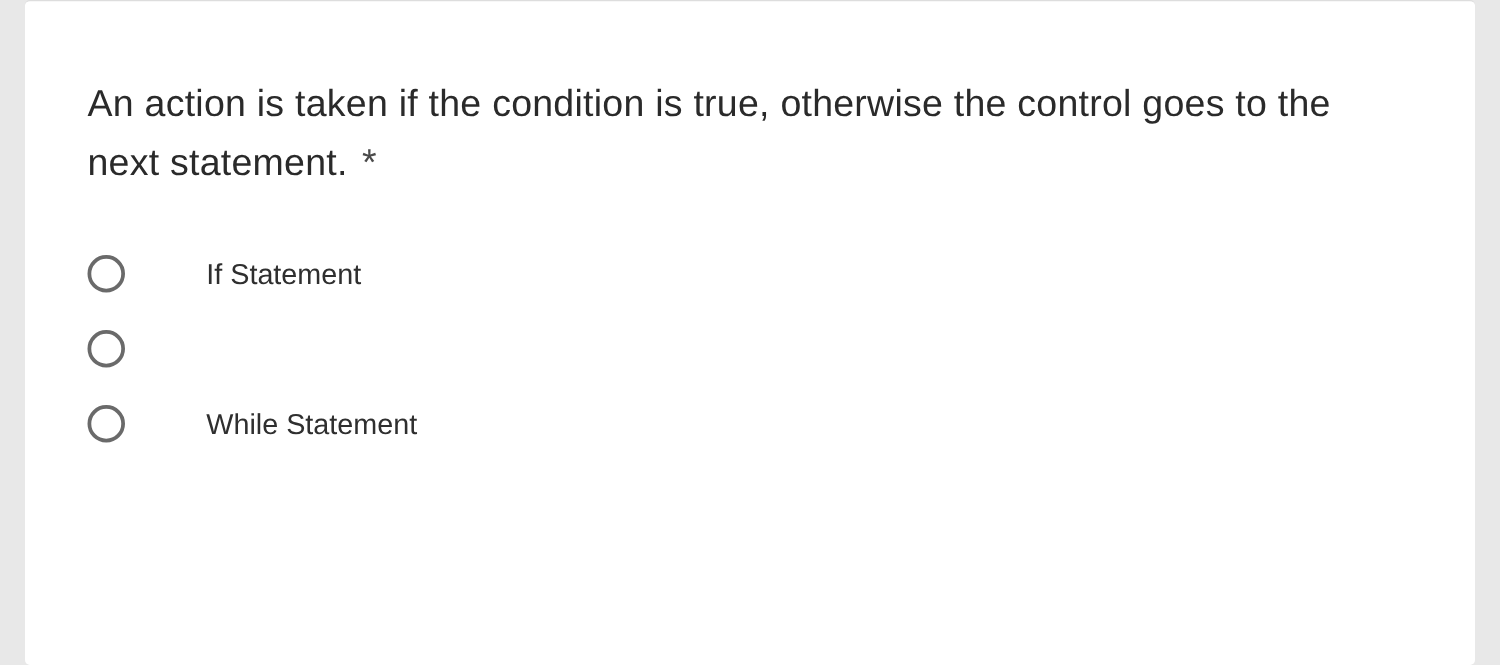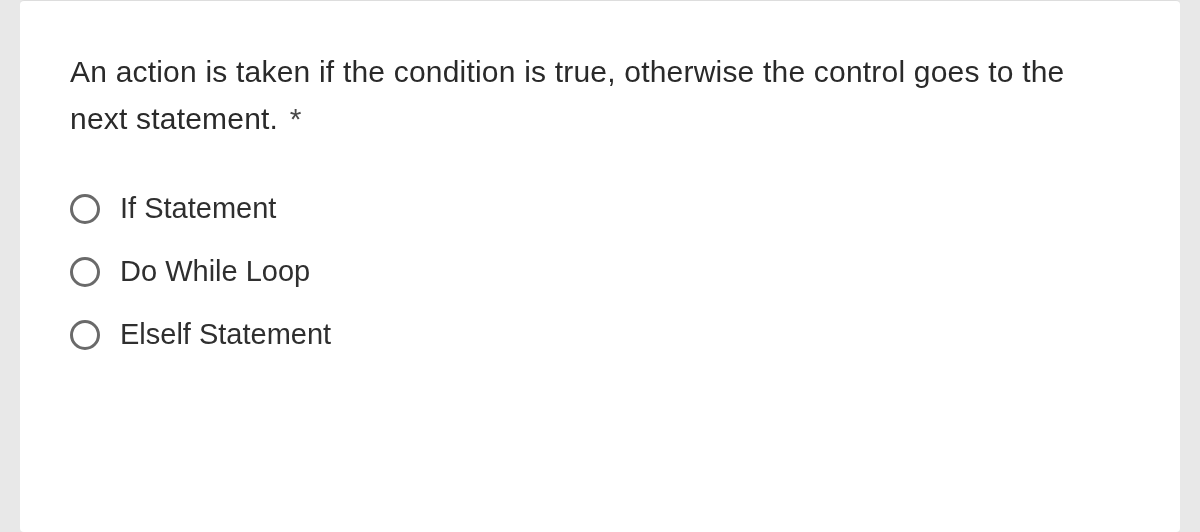--- a/index.html
+++ b/index.html
@@ -10,21 +10,21 @@
     body {
       font-family: Arial, Helvetica, sans-serif;
       background: #e8e8e8;
       width: 1200px;
       height: 532px;
       overflow: hidden;
     }
     .card {
       background: #ffffff;
       margin: 0 20px;
-      padding: 48px 50px 40px 50px;
+      padding: 60px 50px 40px 50px;
       border-radius: 4px;
       border-top: 1px solid #ddd;
       min-height: 532px;
     }
     .question-text {
       font-size: 30px;
       color: #2a2a2a;
       line-height: 1.55;
       margin-bottom: 50px;
       letter-spacing: 0.2px;
@@ -46,39 +46,39 @@
     }
     .radio-circle {
       width: 30px;
       height: 30px;
       border: 3px solid #6a6a6a;
       border-radius: 50%;
       flex-shrink: 0;
       background: #fff;
     }
     .option-label {
-      font-size: 29px;
+      font-size: 23px;
       color: #2f2f2f;
+      margin-left: 45px;
     }
   </style>
 </head>
 <body>
 
 <div class="card">
   <div class="question-text">
     <span>An action is taken if the condition is true, otherwise the control goes to the next statement.</span>
     <span class="required-mark">*</span>
   </div>
   <div class="options">
     <div class="option">
       <span class="radio-circle"></span>
       <span class="option-label">If Statement</span>
     </div>
     <div class="option">
       <span class="radio-circle"></span>
-      <span class="option-label">Do While Loop</span>
     </div>
     <div class="option">
       <span class="radio-circle"></span>
-      <span class="option-label">Elself Statement</span>
+      <span class="option-label">While Statement</span>
     </div>
   </div>
 </div>
 
 </body></html>

